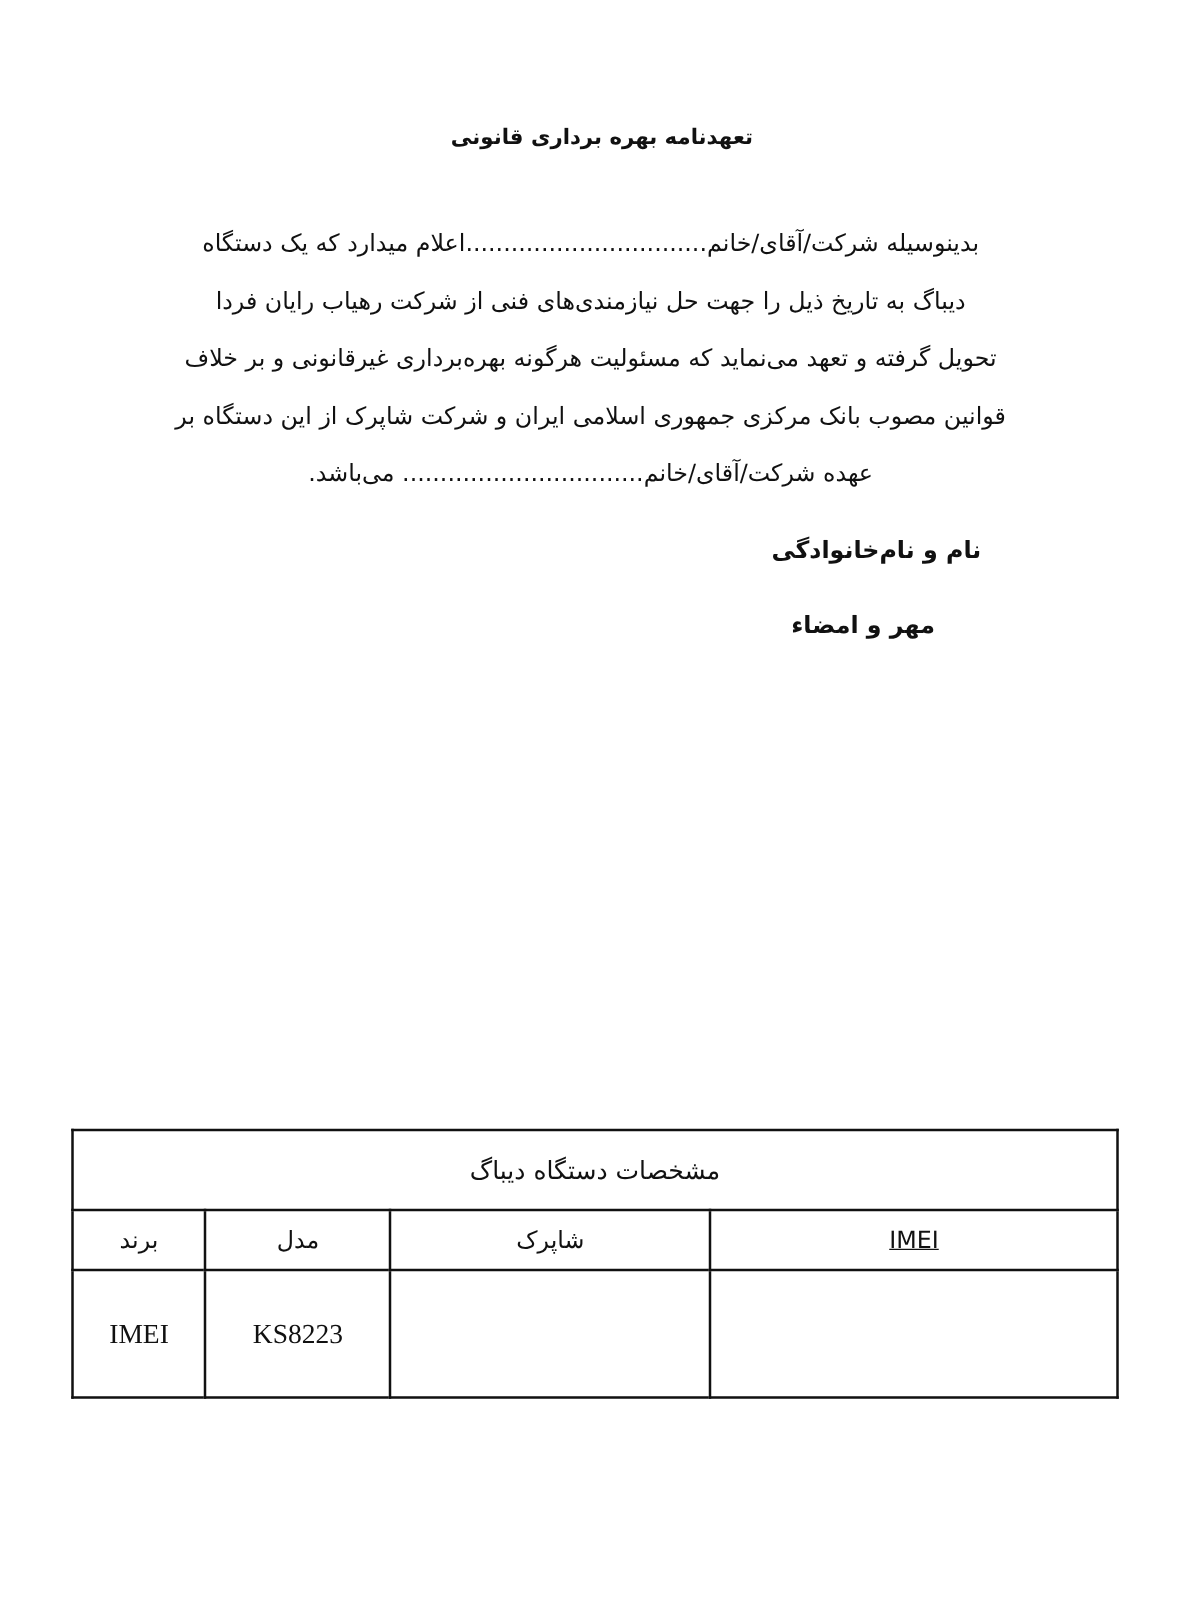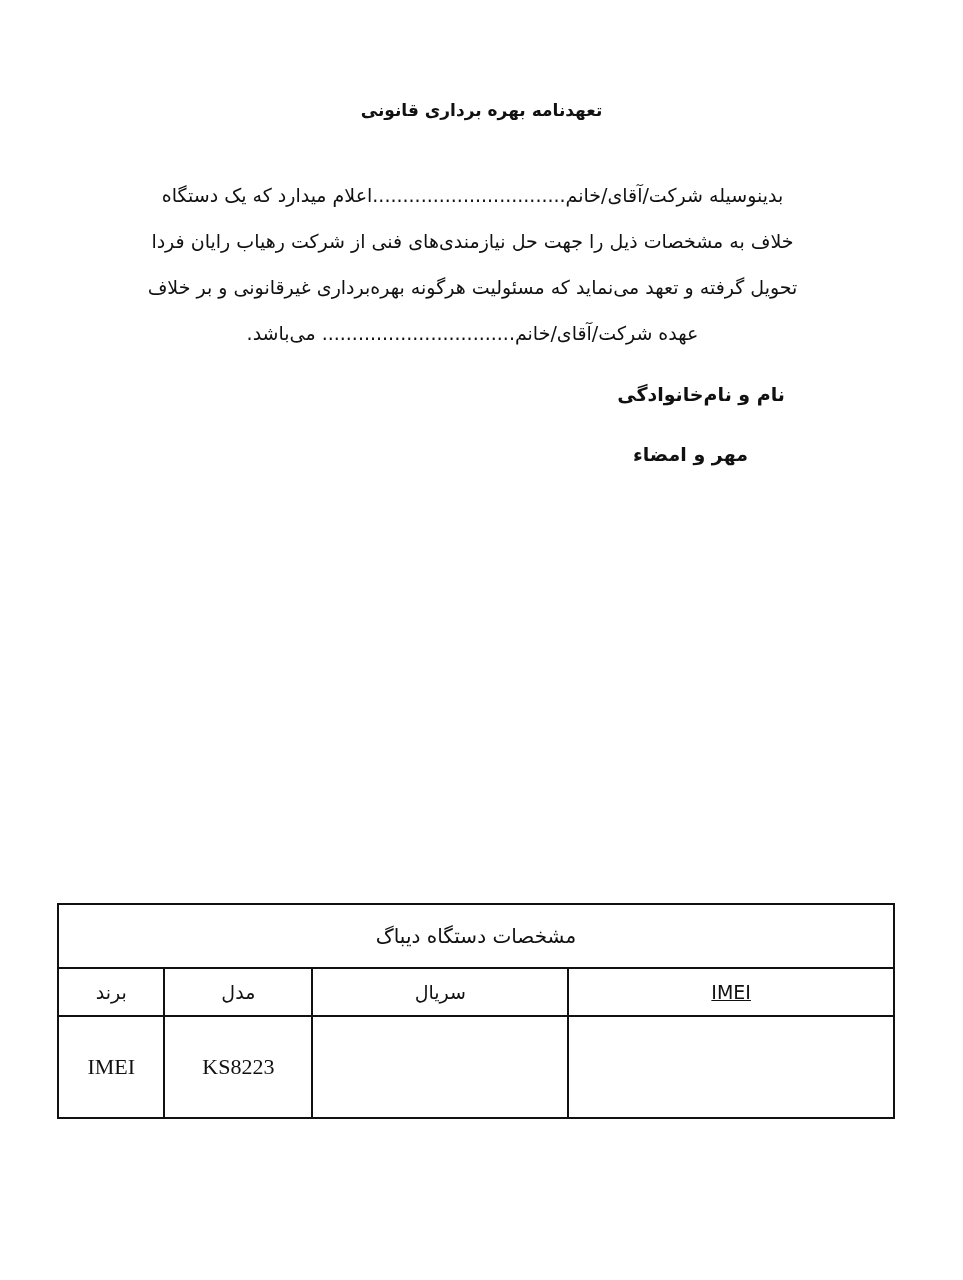--- a/index.html
+++ b/index.html
@@ -144,41 +144,42 @@
 
 <div class="page">
 
   <h1 class="doc-title">تعهدنامه بهره برداری قانونی</h1>
 
 
   <div class="body-block">
     <p>
       <span>بدینوسیله  شرکت/آقای/خانم</span><span class="dots">................................</span><span>اعلام  میدارد  که  یک  دستگاه</span>
     </p>
-    <p>خلاف به مشخصات ذیل را جهت حل نیازمندی‌های فنی از شرکت رهیاب رایان فردا</p>
+    <p>دیباگ به تاریخ ذیل را جهت حل نیازمندی‌های فنی از شرکت رهیاب رایان فردا</p>
     <p>تحویل گرفته و تعهد می‌نماید که مسئولیت هرگونه بهره‌برداری غیرقانونی و بر خلاف</p>
+    <p>قوانین مصوب بانک مرکزی جمهوری اسلامی ایران و شرکت شاپرک از این دستگاه بر</p>
     <p class="last-line">
       <span>عهده شرکت/آقای/خانم</span><span class="dots">................................</span>&nbsp;<span>می‌باشد.</span>
     </p>
   </div>
 
   <div class="sign-block">
     <span class="sign-name">نام و نام‌خانوادگی</span>
     <span class="sign-seal">مهر و امضاء</span>
   </div>
 
   <div class="table-wrap">
     <table class="spec">
       <tbody>
         <tr class="spec-header">
           <td colspan="4">مشخصات دستگاه دیباگ</td>
         </tr>
         <tr class="spec-cols">
           <td class="col-imei">IMEI</td>
-          <td class="col-serial">سریال</td>
+          <td class="col-serial">شاپرک</td>
           <td class="col-model">مدل</td>
           <td class="col-brand">برند</td>
         </tr>
         <tr class="spec-vals">
           <td class="col-imei latin"></td>
           <td class="col-serial latin"></td>
           <td class="col-model latin">KS8223</td>
           <td class="col-brand latin">IMEI</td>
         </tr>
       </tbody>

